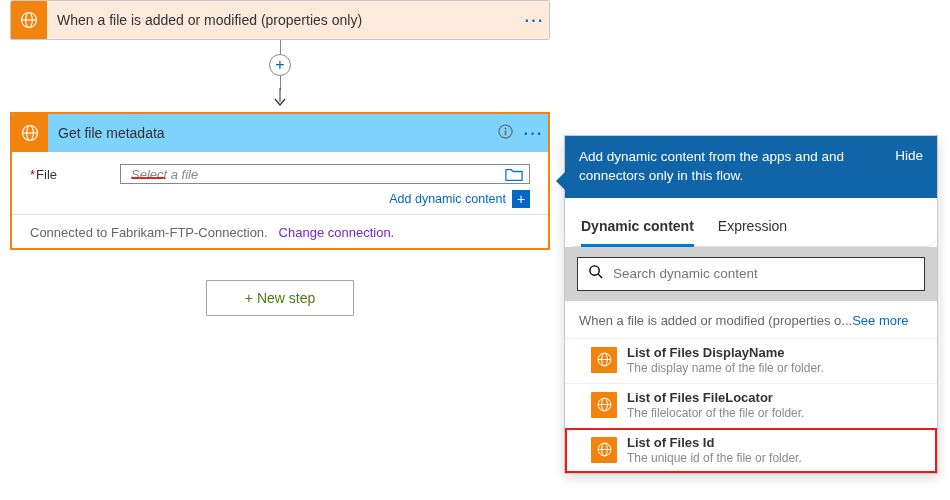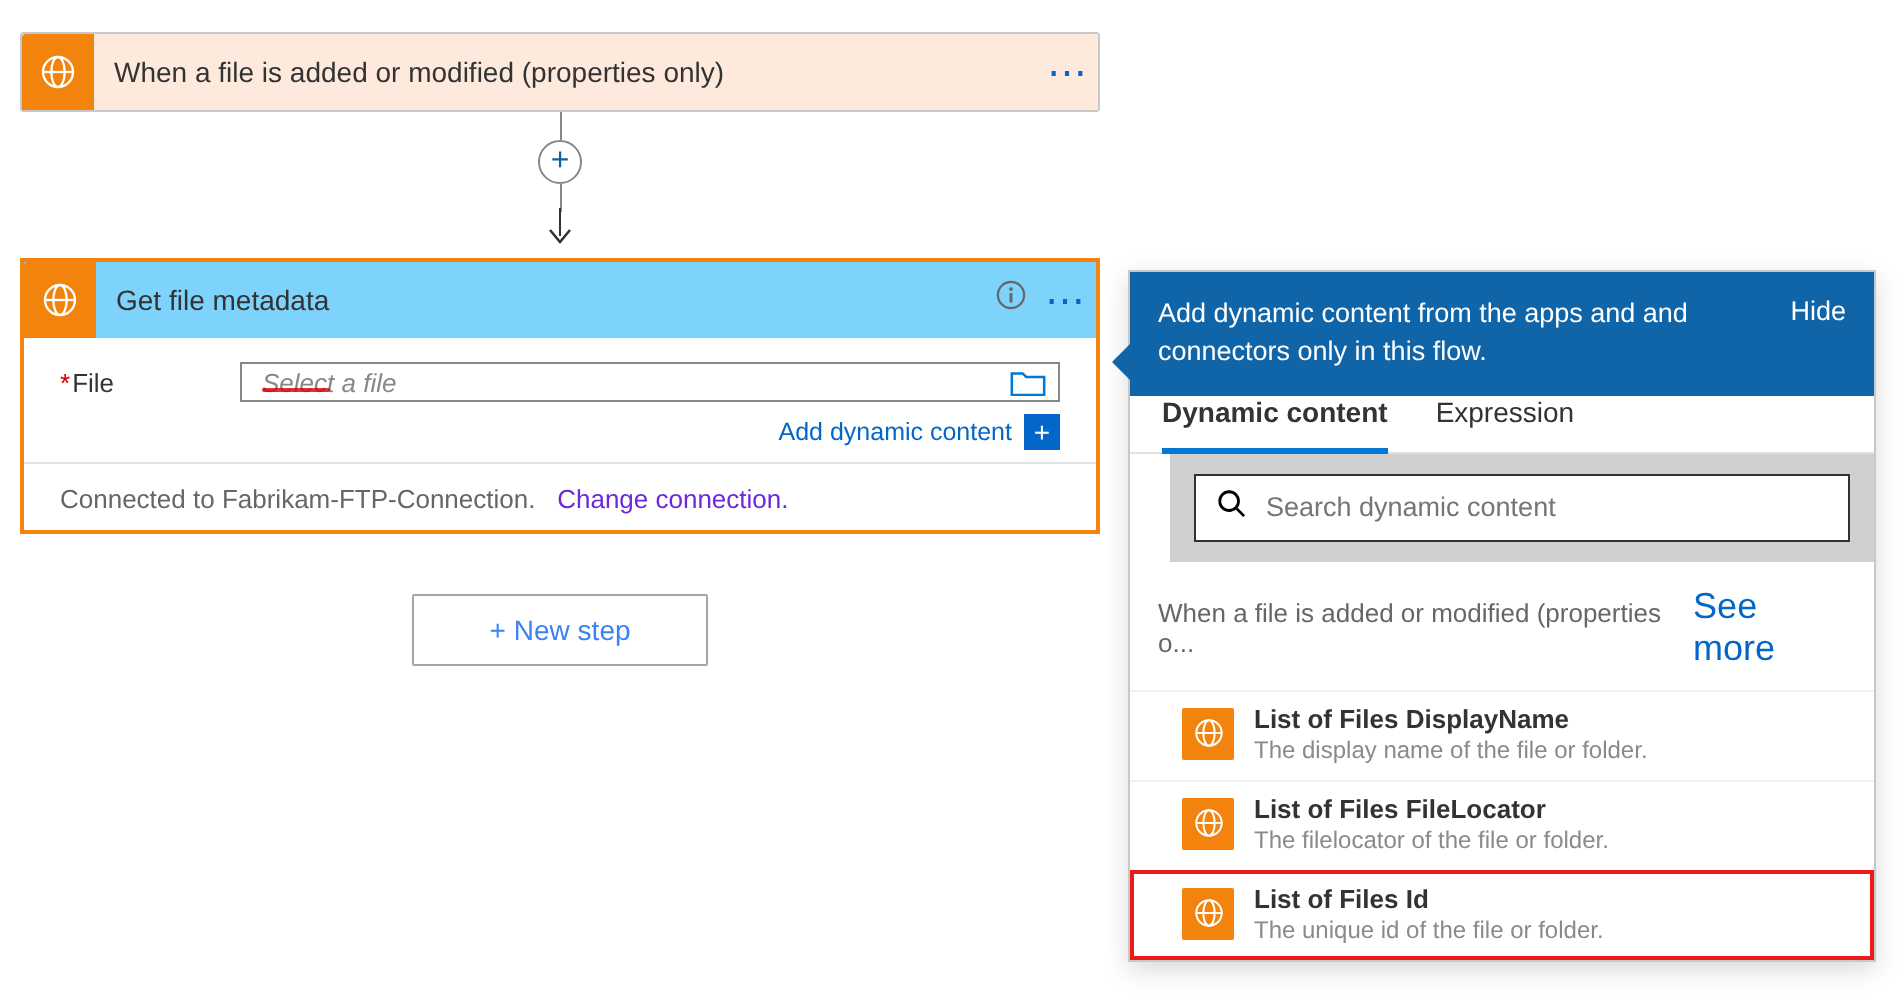--- a/index.html
+++ b/index.html
@@ -1,19 +1,19 @@
 <!DOCTYPE html>
 <html><head>
 <meta charset="utf-8">
 <style>
   * { box-sizing: border-box; margin: 0; padding: 0; font-family: "Segoe UI", Arial, sans-serif; }
   body { background: #ffffff; width: 950px; height: 500px; position: relative; overflow: hidden; }
 
   
-  .left-area { position: absolute; left: 0; top: 16px; width: 560px; }
+  .left-area { position: absolute; left: 0; top: 0; width: 560px; }
 
   
   .card { border: 1px solid #c8c8c8; border-radius: 2px; margin: 0 0 0 10px; width: 540px; background: #fff; }
 
   
   .trigger-card { margin-top: 0; }
   .trigger-header { background: #fdeadd; height: 38px; display: flex; align-items: center; border-radius: 2px; }
   .header-icon { width: 36px; height: 38px; background: #f2830c; display: flex; align-items: center; justify-content: center; border-top-left-radius: 2px; color: #fff; }
   .header-icon svg { width: 20px; height: 20px; }
   .header-title { flex: 1; padding: 0 10px; font-size: 14px; color: #333; }
@@ -40,37 +40,37 @@
   .underline-red { position: absolute; bottom: 4px; left: 10px; width: 34px; height: 2px; background: #d40000; border-radius: 1px; opacity: 0.8;}
   .folder-icon { color: #0078d4; width: 18px; height: 18px; display: flex; align-items: center; justify-content: center; cursor: pointer; }
   .add-dyn-row { display: flex; justify-content: flex-end; align-items: center; gap: 6px; margin-top: 6px; }
   .add-dyn-link { color: #0366c9; font-size: 12.5px; cursor: pointer; }
   .add-dyn-btn { width: 18px; height: 18px; background: #0366c9; color: #fff; display: flex; align-items: center; justify-content: center; font-size: 14px; cursor: pointer; }
   .divider { height: 1px; background: #e1e1e1; margin: 6px -18px 10px -18px; }
   .conn-row { font-size: 13px; color: #666; }
   .conn-link { color: #6d28d9; cursor: pointer; }
 
   .new-step-row { margin-top: 30px; display: flex; justify-content: center; margin-left: 10px; width: 540px; }
-  .new-step { border: 1px solid #a5a5a5; background: #fff; padding: 9px 38px; font-size: 14px; color: #3b82f6; cursor: pointer; border-radius: 1px; }
+  .new-step { border: 1px solid #a5a5a5; background: #fff; padding: 9px 38px; font-size: 14px; color: #4d7c0f; cursor: pointer; border-radius: 1px; }
   .new-step span.plus { margin-right: 4px; }
 
   
   .dyn-panel { position: absolute; left: 564px; top: 135px; width: 374px; border: 1px solid #c8c8c8; background: #fff; box-shadow: 0 4px 12px rgba(0,0,0,0.15); }
   .dyn-point { position: absolute; left: -9px; top: 36px; width: 0; height: 0; border-top: 9px solid transparent; border-bottom: 9px solid transparent; border-right: 9px solid #1065a8; }
   .dyn-header { background: #1065a8; color: #fff; padding: 12px 14px; display: flex; justify-content: space-between; gap: 12px; }
   .dyn-header-text { font-size: 13.5px; line-height: 1.4; }
   .dyn-hide { font-size: 13.5px; cursor: pointer; }
-  .dyn-tabs { display: flex; gap: 24px; padding: 0 16px 0 16px; border-bottom: 1px solid #e1e1e1; }
+  .dyn-tabs { display: flex; gap: 24px; padding: 20px 16px 0 16px; border-bottom: 1px solid #e1e1e1; border-radius: 10px; }
   .dyn-tab { font-size: 14px; color: #333; padding-bottom: 10px; cursor: pointer; }
   .dyn-tab.active { font-weight: 600; border-bottom: 3px solid #0078d4; margin-bottom: -1px; }
-  .dyn-search-wrap { background: #d0d0d0; padding: 10px 12px; margin-left: 20px; }
+  .dyn-search-wrap { background: #d0d0d0; padding: 10px 12px; }
   .dyn-search { background: #fff; border: 1px solid #333; height: 34px; display: flex; align-items: center; padding: 0 10px; gap: 10px; }
   .dyn-search input { flex: 1; border: none; outline: none; font-size: 13.5px; color: #333; }
   .dyn-group-head { display: flex; align-items: center; padding: 12px 14px 10px 14px; font-size: 13px; color: #666; }
-  .see-more { color: #0366c9; font-size: 18px; cursor: pointer; }
+  .see-more { color: #0366c9; font-size: 13px; cursor: pointer; }
   .dyn-item { display: flex; gap: 10px; padding: 6px 14px 8px 26px; align-items: flex-start; cursor: pointer; border-top: 1px solid #f0f0f0; }
   .dyn-item-icon { width: 26px; height: 26px; background: #f2830c; display: flex; align-items: center; justify-content: center; border-radius: 1px; margin-top: 2px; flex-shrink: 0; }
   .dyn-item-icon svg { width: 17px; height: 17px; }
   .dyn-item-text .t { font-size: 13px; font-weight: 600; color: #333; }
   .dyn-item-text .d { font-size: 12px; color: #8a8a8a; margin-top: 1px; }
   .highlight-red { outline: 2px solid #ec1b1b; outline-offset: -2px; }
 
   .pencil-icon svg path, .folder-icon svg, .search-icon svg { stroke: currentColor; }
 
   

